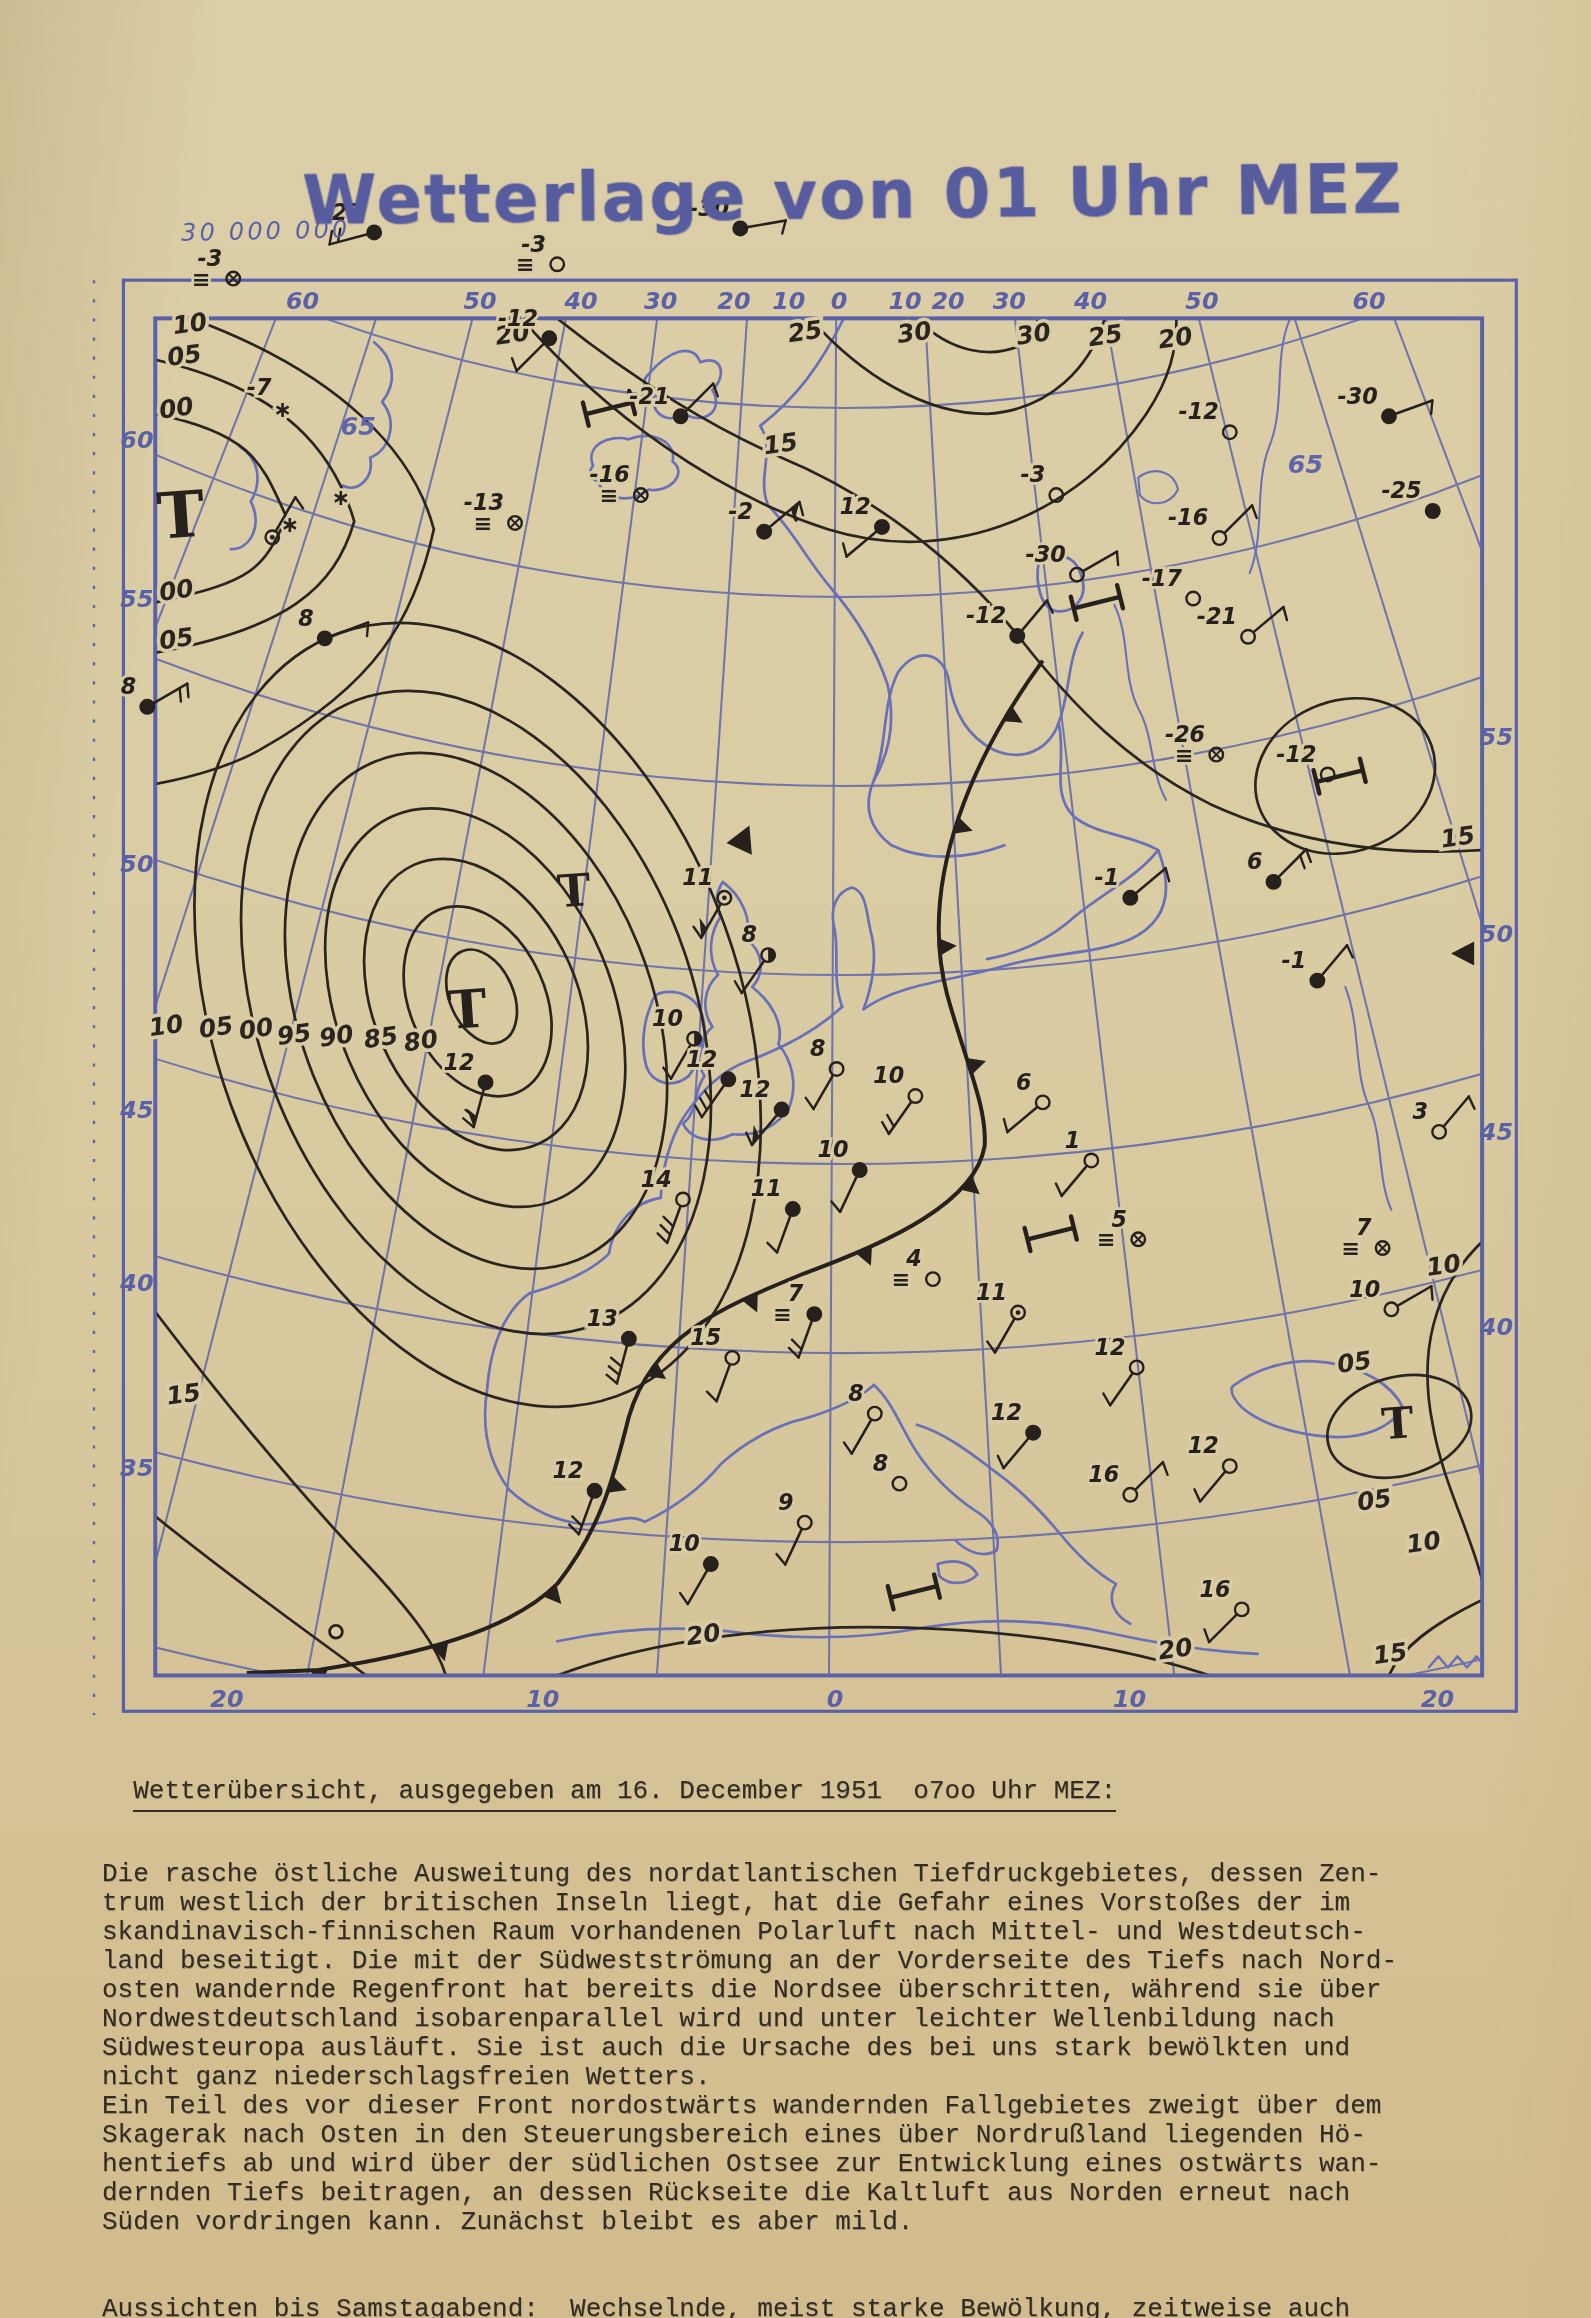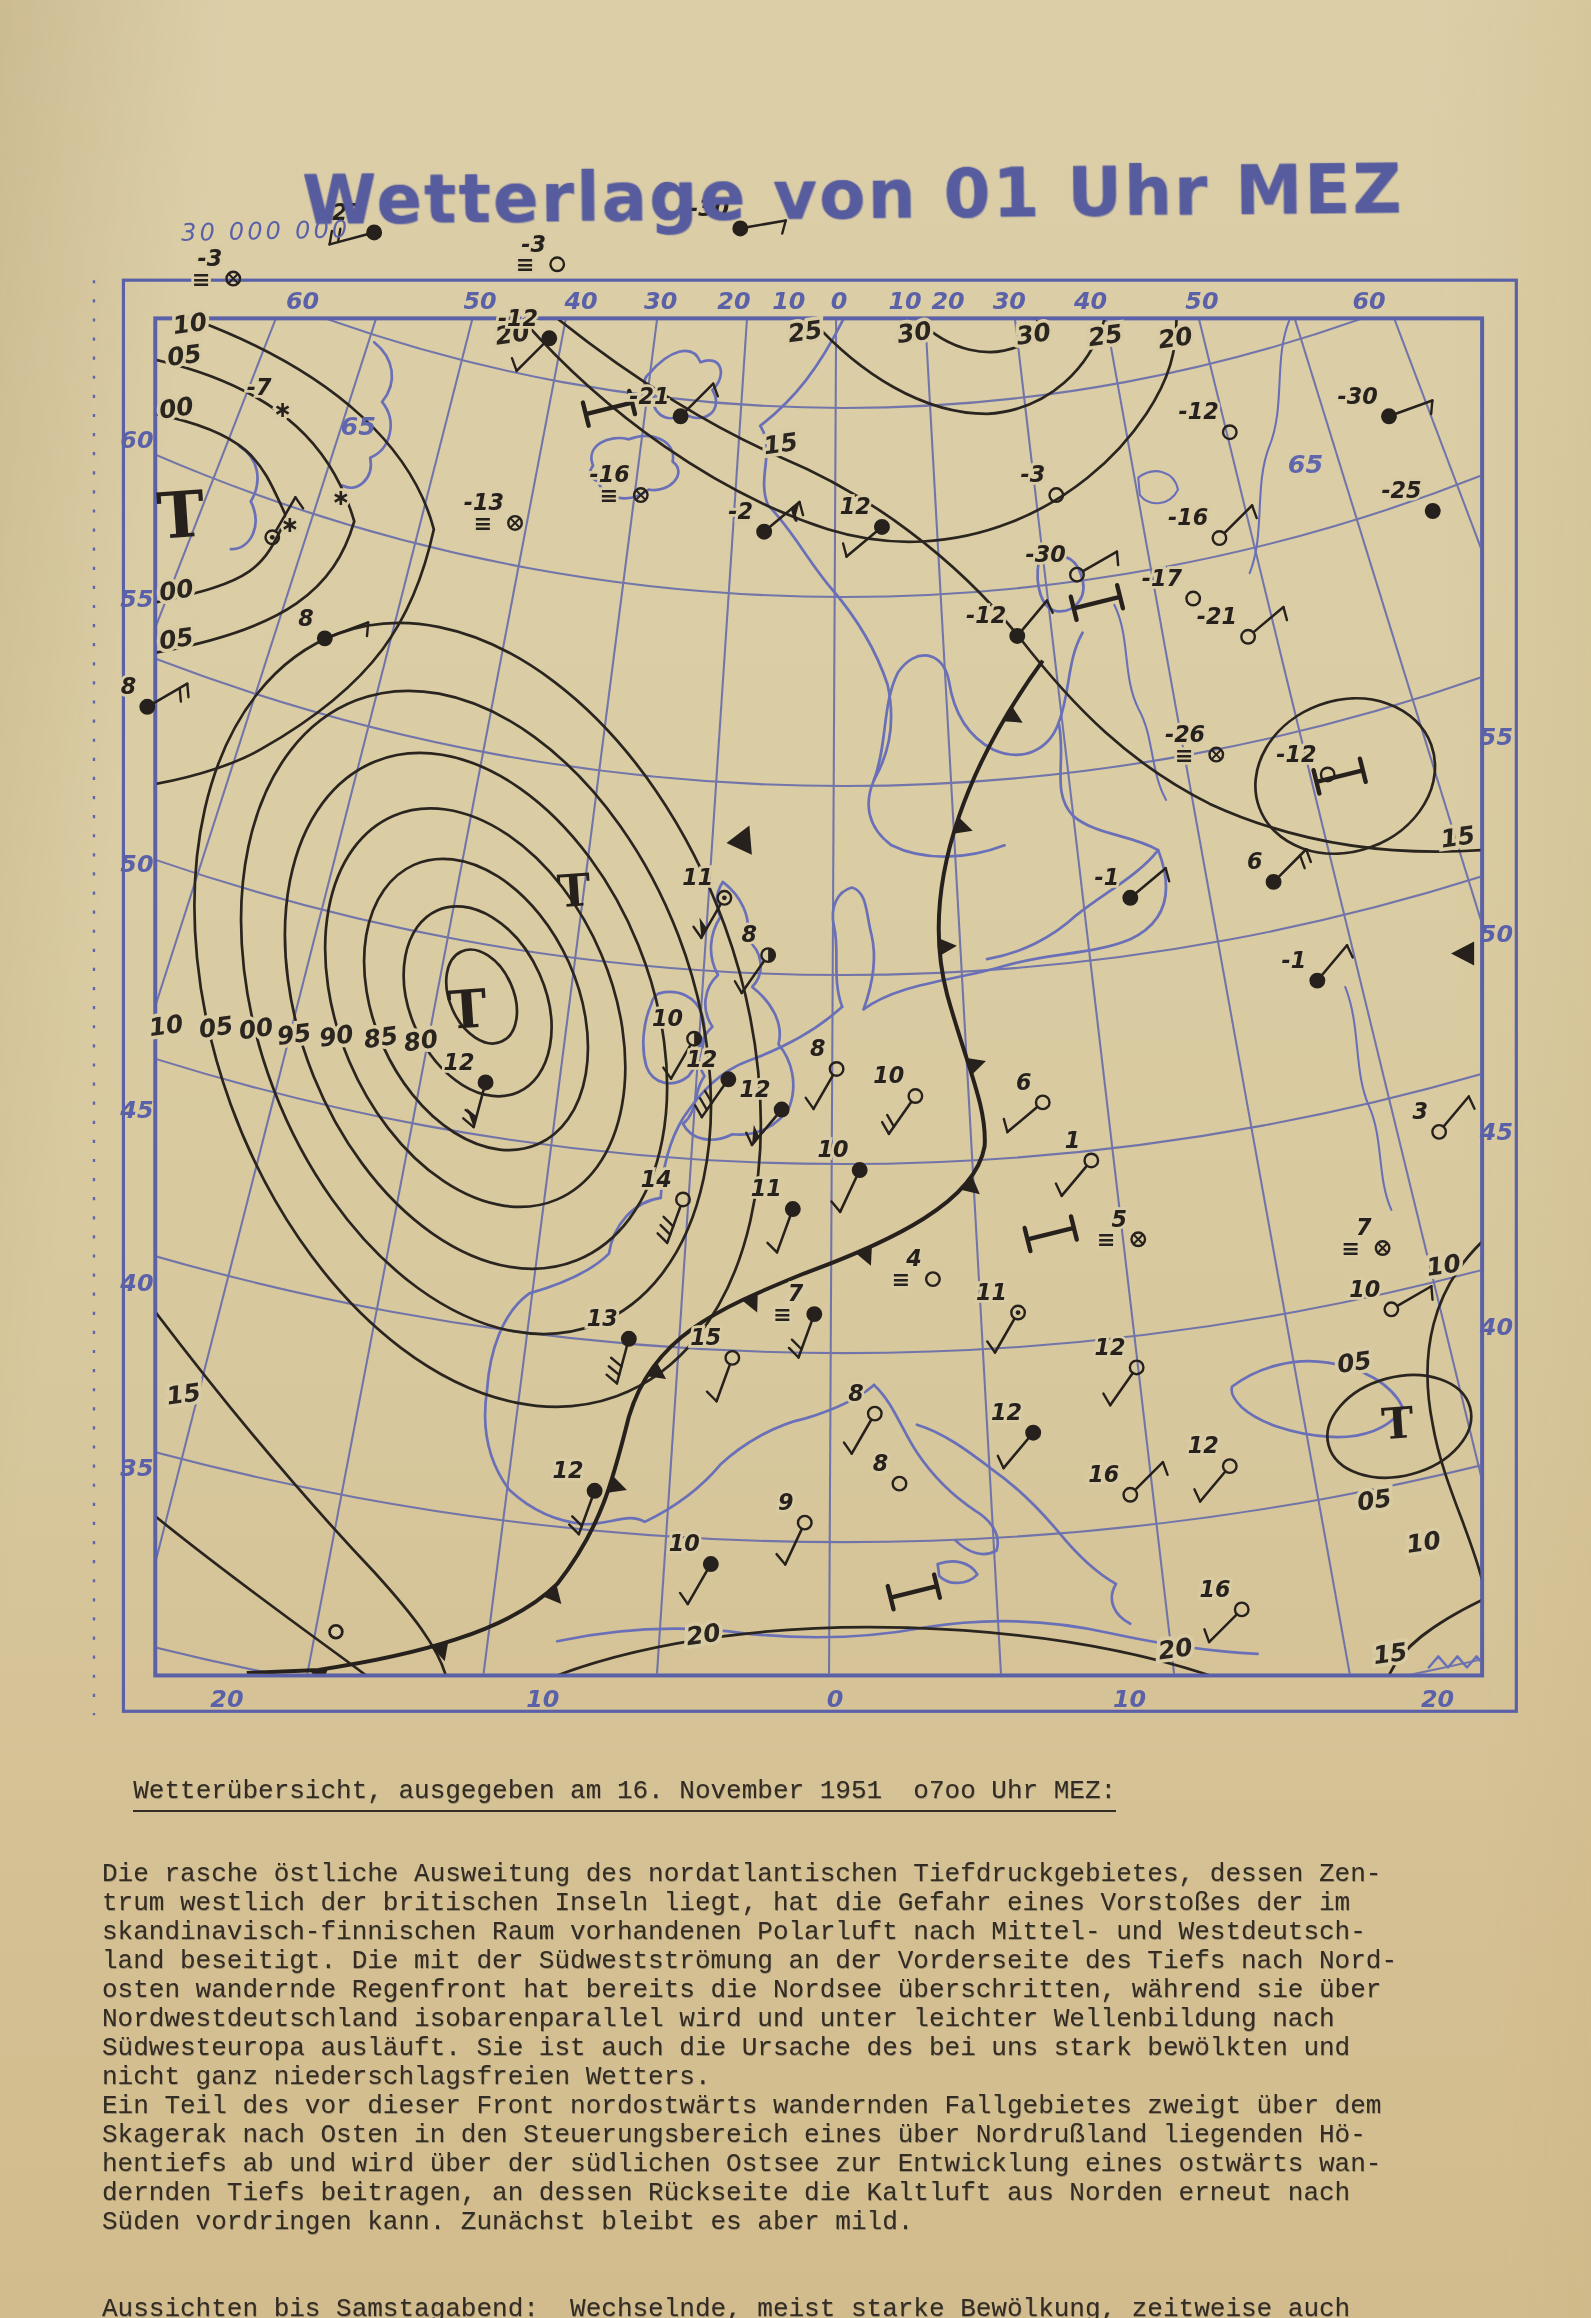--- a/index.html
+++ b/index.html
@@ -607,21 +607,21 @@
       <g transform="translate(1560,2022)">
         <text x="-14" y="-16" class="tstat" text-anchor="end">16</text>
         <circle cx="0" cy="0" r="8.5" stroke="#26211c" stroke-width="3" fill="none"></circle>
         <line x1="-7.071067811865475" y1="7.071067811865477" x2="-41.012193308819754" y2="41.01219330881977" stroke="#26211c" stroke-width="3.2" stroke-linecap="round"></line>
         <line x1="-41.012193308819754" y1="41.01219330881977" x2="-46.82653574535612" y2="25.037418755459324" stroke="#26211c" stroke-width="3" stroke-linecap="round"></line>
       </g>
     </g>
 </svg>
 
 <div class="report">
-  <span class="rhead">Wetterübersicht, ausgegeben am 16. November 1951  o7oo Uhr MEZ:</span>
+  <span class="rhead">Wetterübersicht, ausgegeben am 16. December 1951  o7oo Uhr MEZ:</span>
   <div id="paraLines"><div>Die rasche östliche Ausweitung des nordatlantischen Tiefdruckgebietes, dessen Zen-</div><div>trum westlich der britischen Inseln liegt, hat die Gefahr eines Vorstoßes der im</div><div>skandinavisch-finnischen Raum vorhandenen Polarluft nach Mittel- und Westdeutsch-</div><div>land beseitigt. Die mit der Südwestströmung an der Vorderseite des Tiefs nach Nord-</div><div>osten wandernde Regenfront hat bereits die Nordsee überschritten, während sie über</div><div>Nordwestdeutschland isobarenparallel wird und unter leichter Wellenbildung nach</div><div>Südwesteuropa ausläuft. Sie ist auch die Ursache des bei uns stark bewölkten und</div><div>nicht ganz niederschlagsfreien Wetters.</div><div>Ein Teil des vor dieser Front nordostwärts wandernden Fallgebietes zweigt über dem</div><div>Skagerak nach Osten in den Steuerungsbereich eines über Nordrußland liegenden Hö-</div><div>hentiefs ab und wird über der südlichen Ostsee zur Entwicklung eines ostwärts wan-</div><div>dernden Tiefs beitragen, an dessen Rückseite die Kaltluft aus Norden erneut nach</div><div>Süden vordringen kann. Zunächst bleibt es aber mild.</div></div>
   <div><span class="ulab">Aussichten bis Samstagabend:</span><span>  Wechselnde, meist starke Bewölkung, zeitweise auch</span></div>
   
   
 </div>
 
 
 
 
 

